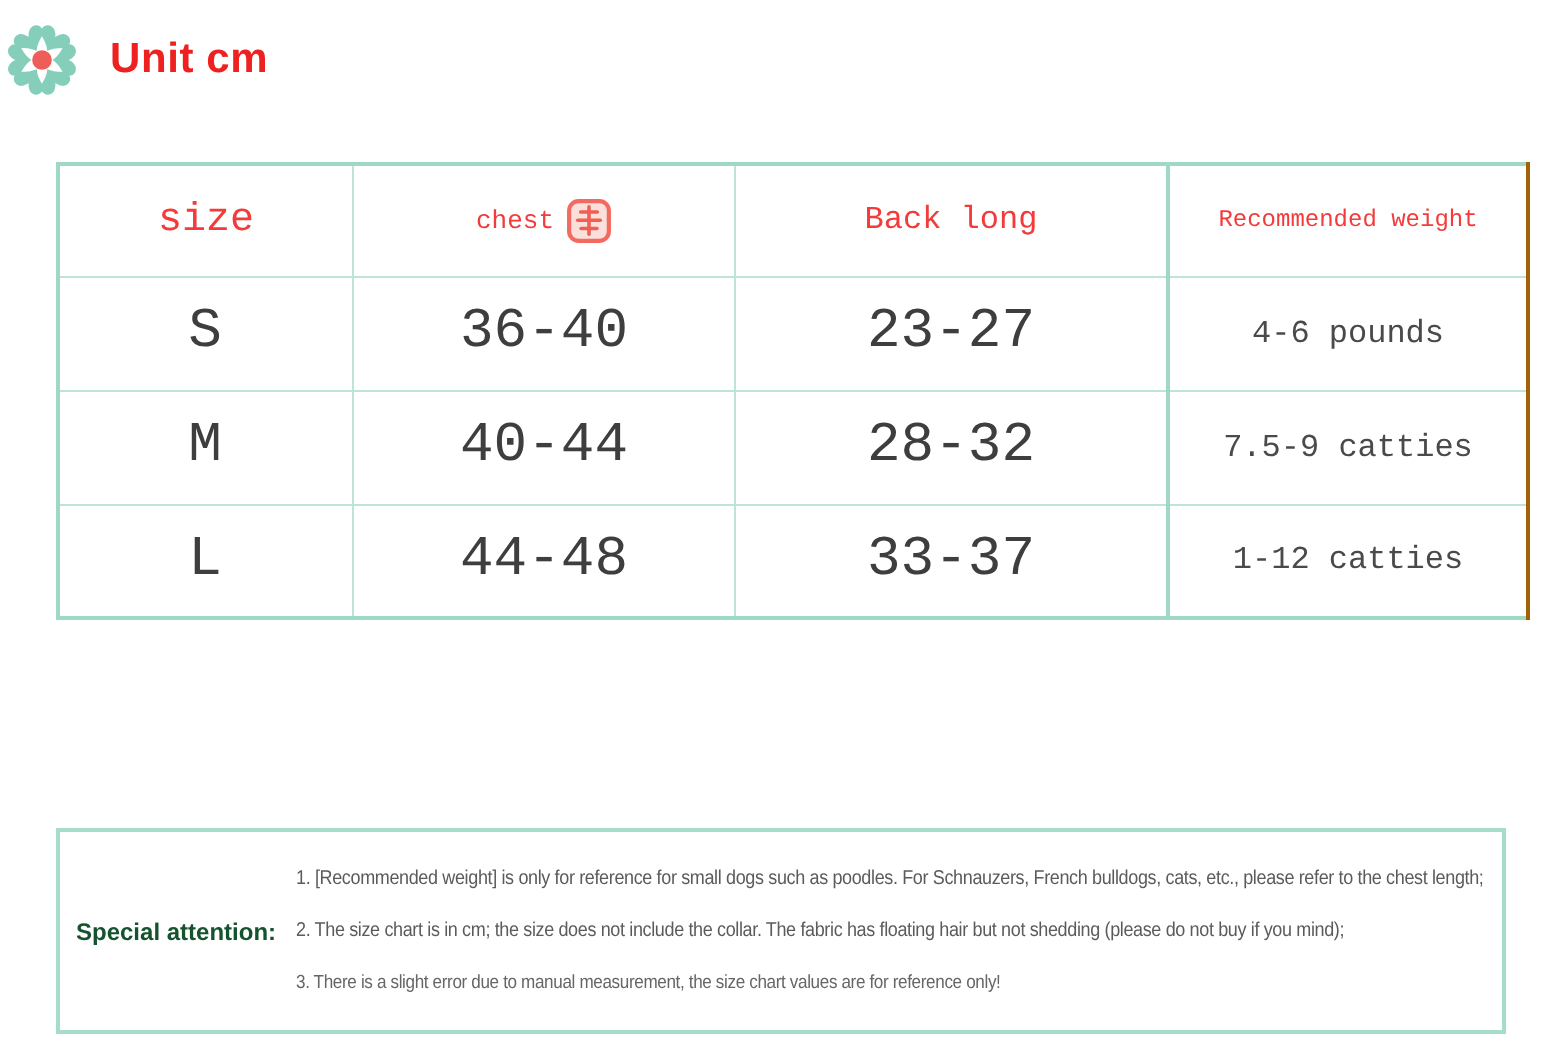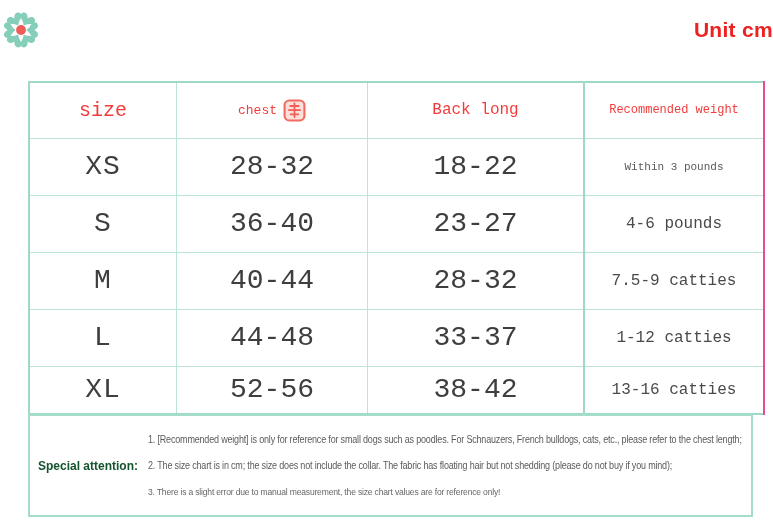--- a/index.html
+++ b/index.html
@@ -2,37 +2,37 @@
 <html><head>
 <meta charset="utf-8">
 <style>
   html, body { margin: 0; padding: 0; background: #ffffff; }
   body { font-family: "Liberation Sans", sans-serif; }
   .page { position: relative; width: 773px; height: 529px; background: #fff; overflow: hidden; }
 
   
   .header {
     position: absolute; top: 6px; left: 0; width: 100%; height: 48px;
-    display: flex; align-items: center; justify-content: space-between; gap: 42px;
+    display: flex; align-items: center; justify-content: flex-start; gap: 13px;
   }
   .flower { width: 42px; height: 42px; display: inline-block; }
   .unit-label { color: #ee2020; font-size: 21px; font-weight: bold; letter-spacing: .3px; }
 
   
   table.size-table {
     position: absolute; left: 28px; top: 81px; width: 729px;
     border-collapse: collapse; table-layout: fixed;
     border: 2px solid #9fd8c5;
   }
   .size-table th, .size-table td {
     border: 1px solid #bce5d8; text-align: center; vertical-align: middle;
     padding: 0; overflow: hidden; font-family: Liberation Mono, monospace;
   }
   .size-table th.col-weight, .size-table td.c-weight {
-    border-left: 2px solid #9fd8c5; border-right: 2px solid #ec4899;
+    border-left: 2px solid #9fd8c5; border-right: 2px solid #a16207;
   }
   .head-row { height: 56px; }
   tr.r-std { height: 57px; }
   tr.r-last { height: 48px; }
 
   th { font-weight: normal; color: #f33b3b; }
   th.col-size  { width: 146px; font-size: 20px; }
   th.col-chest { width: 190px; font-size: 13px; }
   th.col-back  { width: 215px; font-size: 16px; }
   th.col-weight{ width: 178px; font-size: 12px; }
@@ -104,49 +104,37 @@
               </g>
             </svg>
           </span>
         </span>
       </th>
       <th class="col-back">Back long</th>
       <th class="col-weight">Recommended weight</th>
     </tr>
 
     <tr class="r-std">
-      <td class="c-size">XS</td>
-      <td class="c-num">28-32</td>
-      <td class="c-num">18-22</td>
-      <td class="c-weight w-small">Within 3 pounds</td>
-    </tr>
-    <tr class="r-std">
       <td class="c-size">S</td>
       <td class="c-num">36-40</td>
       <td class="c-num">23-27</td>
       <td class="c-weight">4-6 pounds</td>
     </tr>
     <tr class="r-std">
       <td class="c-size">M</td>
       <td class="c-num">40-44</td>
       <td class="c-num">28-32</td>
       <td class="c-weight">7.5-9 catties</td>
     </tr>
     <tr class="r-std">
       <td class="c-size">L</td>
       <td class="c-num">44-48</td>
       <td class="c-num">33-37</td>
       <td class="c-weight">1-12 catties</td>
     </tr>
-    <tr class="r-last">
-      <td class="c-size">XL</td>
-      <td class="c-num">52-56</td>
-      <td class="c-num">38-42</td>
-      <td class="c-weight">13-16 catties</td>
-    </tr>
   </tbody>
     </table>
 
   <div class="notes-box">
     <div class="notes-label">Special attention:</div>
     <div class="notes-list">
       <div class="note-item n1">1. [Recommended weight] is only for reference for small dogs such as poodles. For Schnauzers, French bulldogs, cats, etc., please refer to the chest length;</div>
       <div class="note-item n2">2. The size chart is in cm; the size does not include the collar. The fabric has floating hair but not shedding (please do not buy if you mind);</div>
       <div class="note-item n3">3. There is a slight error due to manual measurement, the size chart values are for reference only!</div>
     </div>

